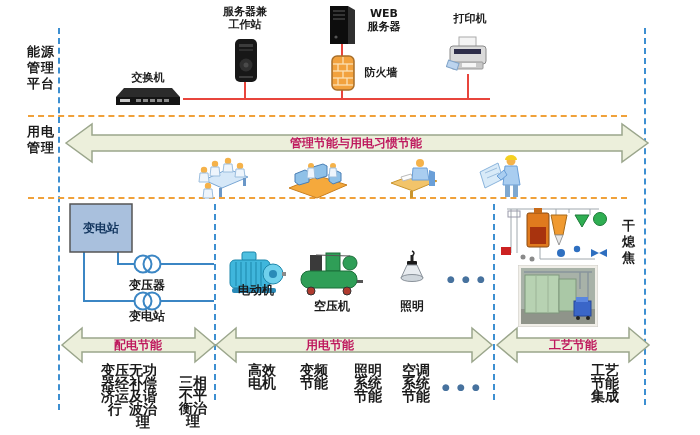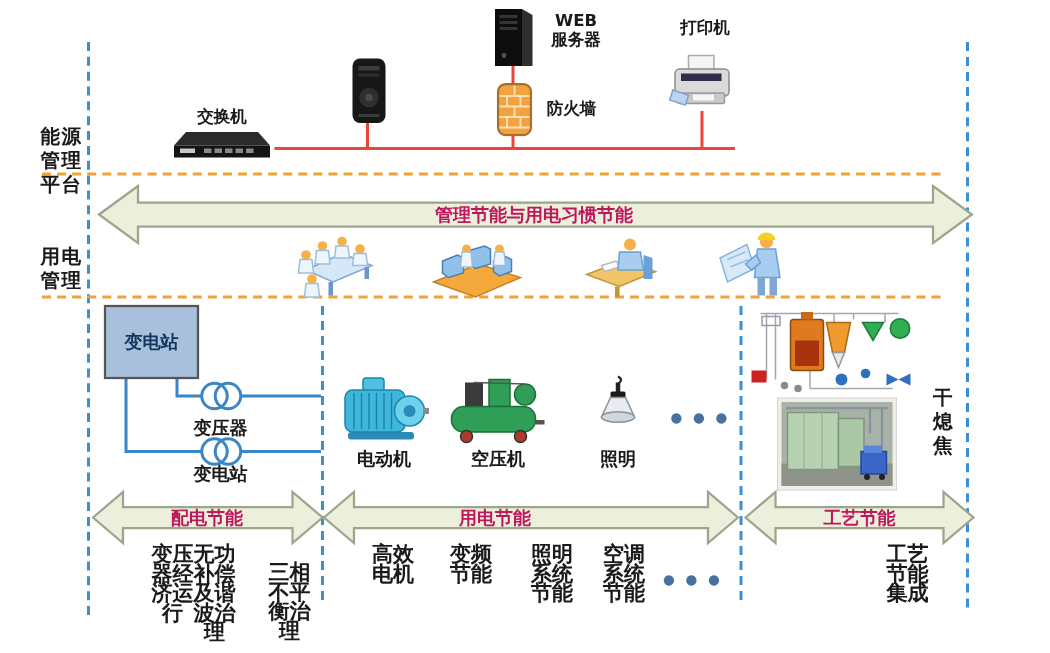--- a/index.html
+++ b/index.html
@@ -4,21 +4,21 @@
 <style>
   html,body{margin:0;padding:0;background:#fff;}
   #canvas{position:relative;width:700px;height:435px;background:#fff;overflow:hidden;
           font-family:"DejaVu Sans",sans-serif;}
   .abs{position:absolute;}
   
   .vdash{position:absolute;width:0;border-left:2px dashed #3d8fd1;z-index:0;}
   .hdash{position:absolute;height:0;border-top:2px dashed #f0a13a;z-index:0;}
   
   .lbl{position:absolute;z-index:3;font-weight:bold;color:#1a1a1a;text-align:center;}
-  .seclbl{font-size:13px;line-height:16px;letter-spacing:1px;margin-top:40px;}
+  .seclbl{font-size:13px;line-height:16px;letter-spacing:1px;}
   .toplbl{font-size:11px;line-height:13px;}
   .eqlbl{font-size:12px;line-height:14px;}
   .arrlbl{font-size:12px;line-height:14px;color:#be185d;}
   .mcol{font-size:14px;line-height:13px;}
   .dots{color:#47729e;font-size:9px;letter-spacing:2px;font-weight:bold;}
   .boxlbl{color:#12355e;}
   svg{display:block;}
   .icon{z-index:2;}
   #mainsvg{position:absolute;left:0;top:0;z-index:1;}
 </style>
@@ -69,20 +69,24 @@
     <div>能源</div>
     <div>管理</div>
     <div>平台</div>
   </div>
   <div class="lbl seclbl" style="left:23px;top:124px;width:36px">
     <div>用电</div>
     <div>管理</div>
   </div>
 
   <div class="lbl toplbl" style="left:116px;top:71px;width:64px">交换机</div>
+  <div class="lbl toplbl" style="left:210px;top:5px;width:70px">
+    <div>服务器兼</div>
+    <div>工作站</div>
+  </div>
   <div class="lbl toplbl" style="left:358px;top:7px;width:52px">
     <div>WEB</div>
     <div>服务器</div>
   </div>
   <div class="lbl toplbl" style="left:356px;top:66px;width:50px">防火墙</div>
   <div class="lbl toplbl" style="left:447px;top:12px;width:46px">打印机</div>
 
   <svg class="abs icon" style="left:116px;top:85px" width="64" height="24" viewBox="0 0 64 24">
     <polygon points="8,3 56,3 64,12 0,12" fill="#2b2b2b"></polygon>
     <rect x="0" y="12" width="64" height="8" fill="#141414"></rect>
@@ -218,21 +222,21 @@
   </svg>
   <svg class="abs icon" style="left:398px;top:250px" width="28" height="46" viewBox="0 0 28 46">
     <path d="M14,1 q4,2 0,5" fill="none" stroke="#222" stroke-width="1.5"></path>
     <rect x="12.5" y="5" width="3" height="7" fill="#222"></rect>
     <rect x="9" y="11" width="10" height="6" rx="1" fill="#1a1a1a"></rect>
     <polygon points="3,28 25,28 19,15 9,15" fill="#e8ecf0" stroke="#8a929a"></polygon>
     <ellipse cx="14" cy="28" rx="11" ry="3.5" fill="#cfd6dc" stroke="#8a929a"></ellipse>
   </svg>
   <div class="lbl dots" style="left:444px;top:274px;width:46px">● ● ●</div>
 
-  <div class="lbl eqlbl" style="left:230px;top:299px;width:52px">电动机</div>
+  <div class="lbl eqlbl" style="left:230px;top:283px;width:52px">电动机</div>
   <div class="lbl eqlbl" style="left:306px;top:299px;width:52px">空压机</div>
   <div class="lbl eqlbl" style="left:390px;top:299px;width:44px">照明</div>
 
   <svg class="abs icon" style="left:499px;top:201px" width="114" height="64" viewBox="0 0 114 64">
     <g stroke="#a0a8ae" stroke-width="1" fill="none">
       <line x1="8" y1="8" x2="100" y2="8"></line>
       <line x1="12" y1="8" x2="12" y2="52"></line>
       <line x1="18" y1="8" x2="18" y2="52"></line>
       <line x1="57" y1="8" x2="57" y2="14"></line>
       <line x1="70" y1="8" x2="70" y2="12"></line>

